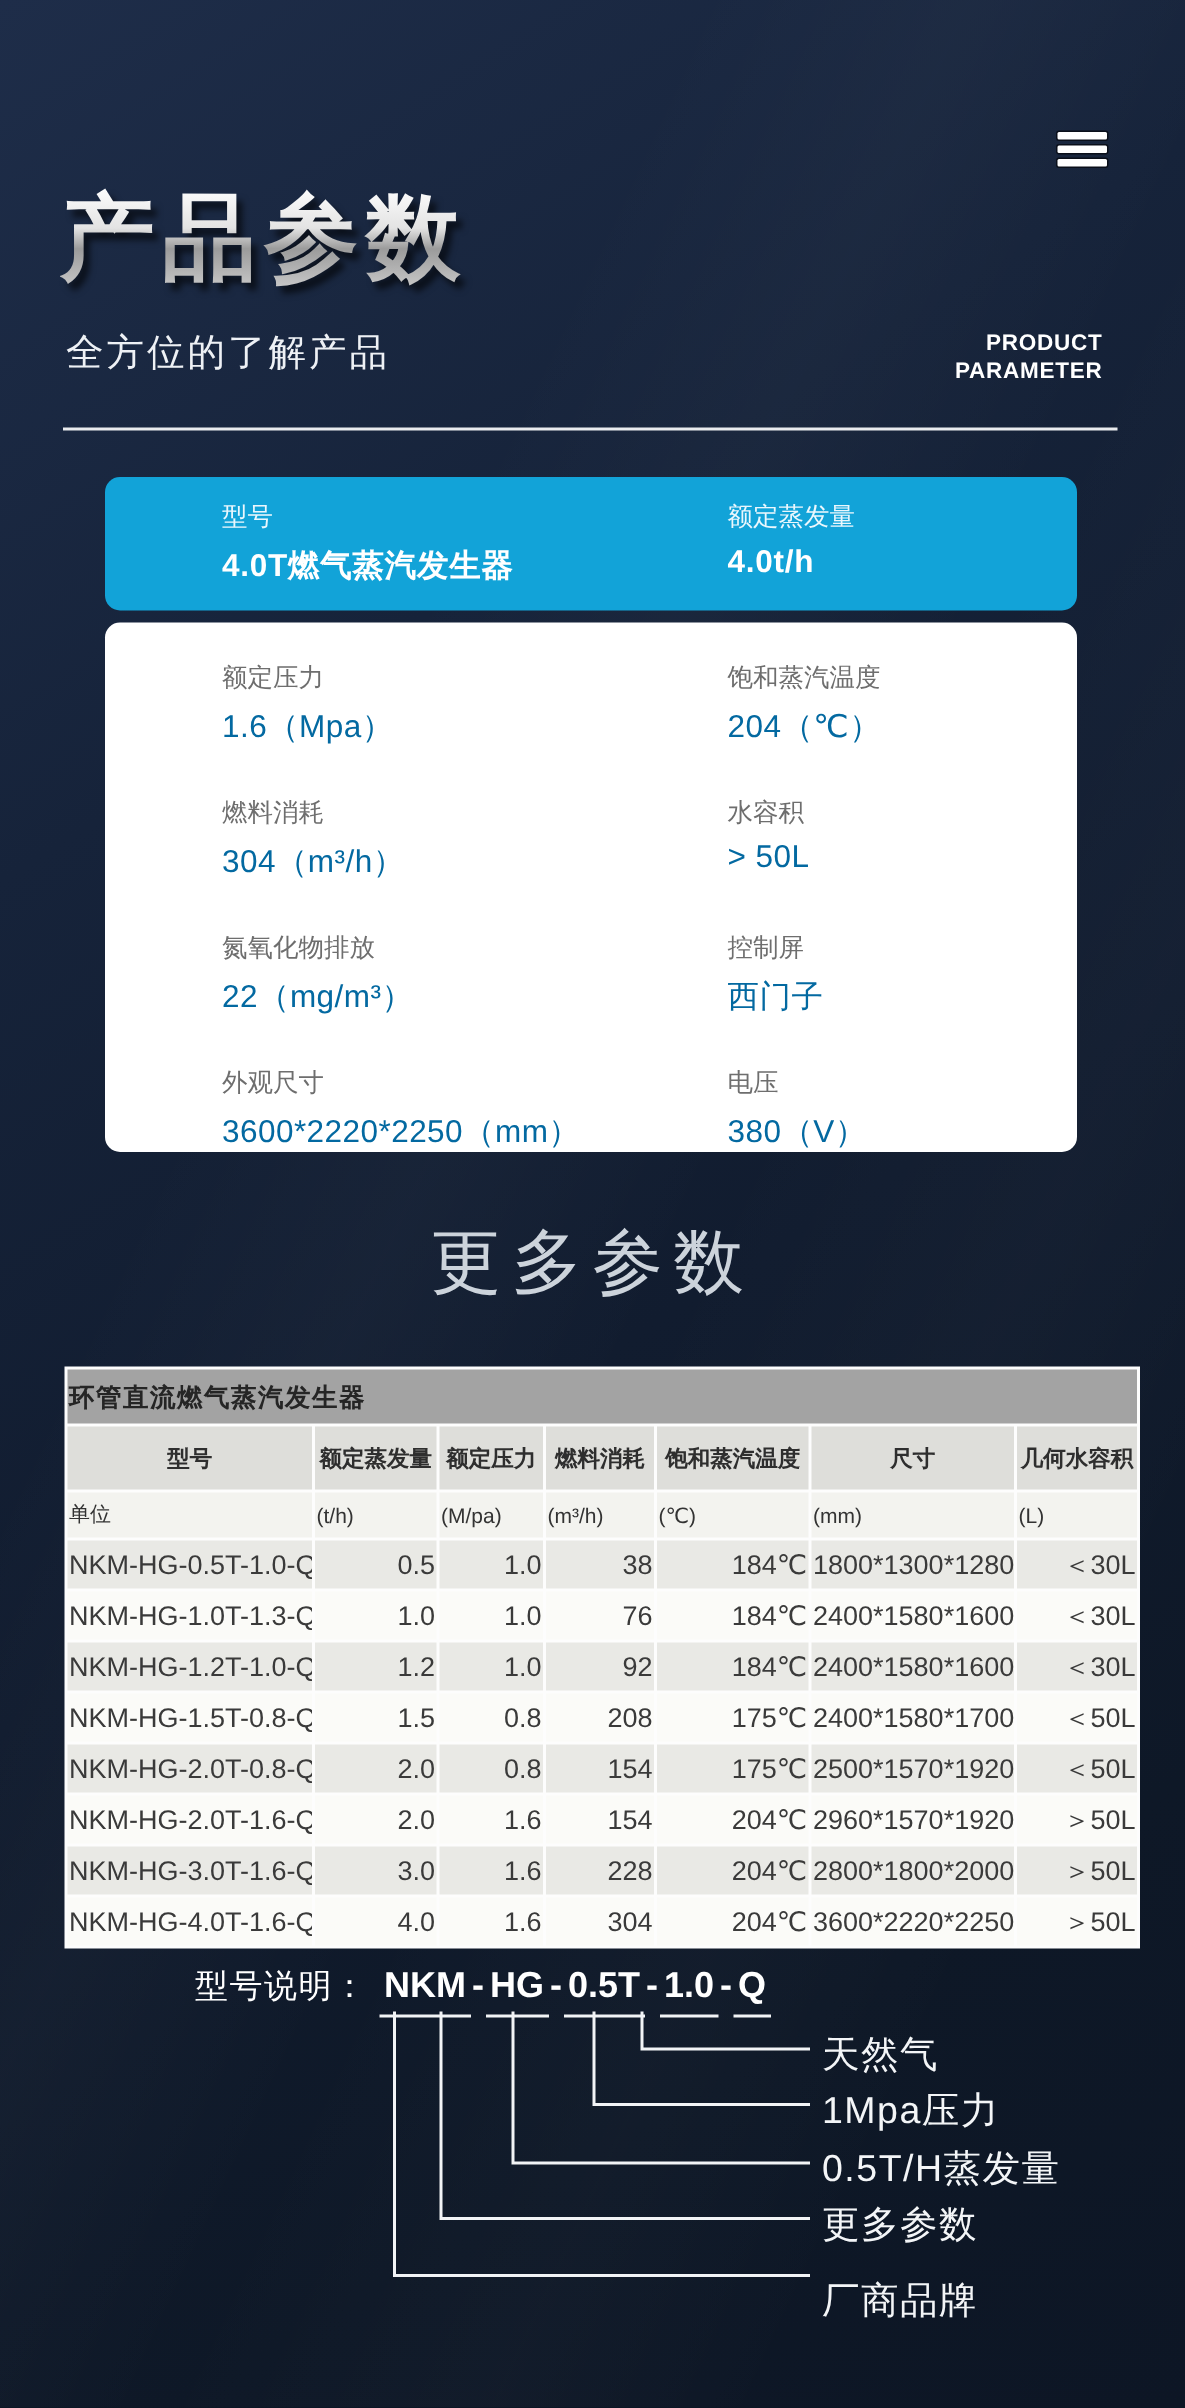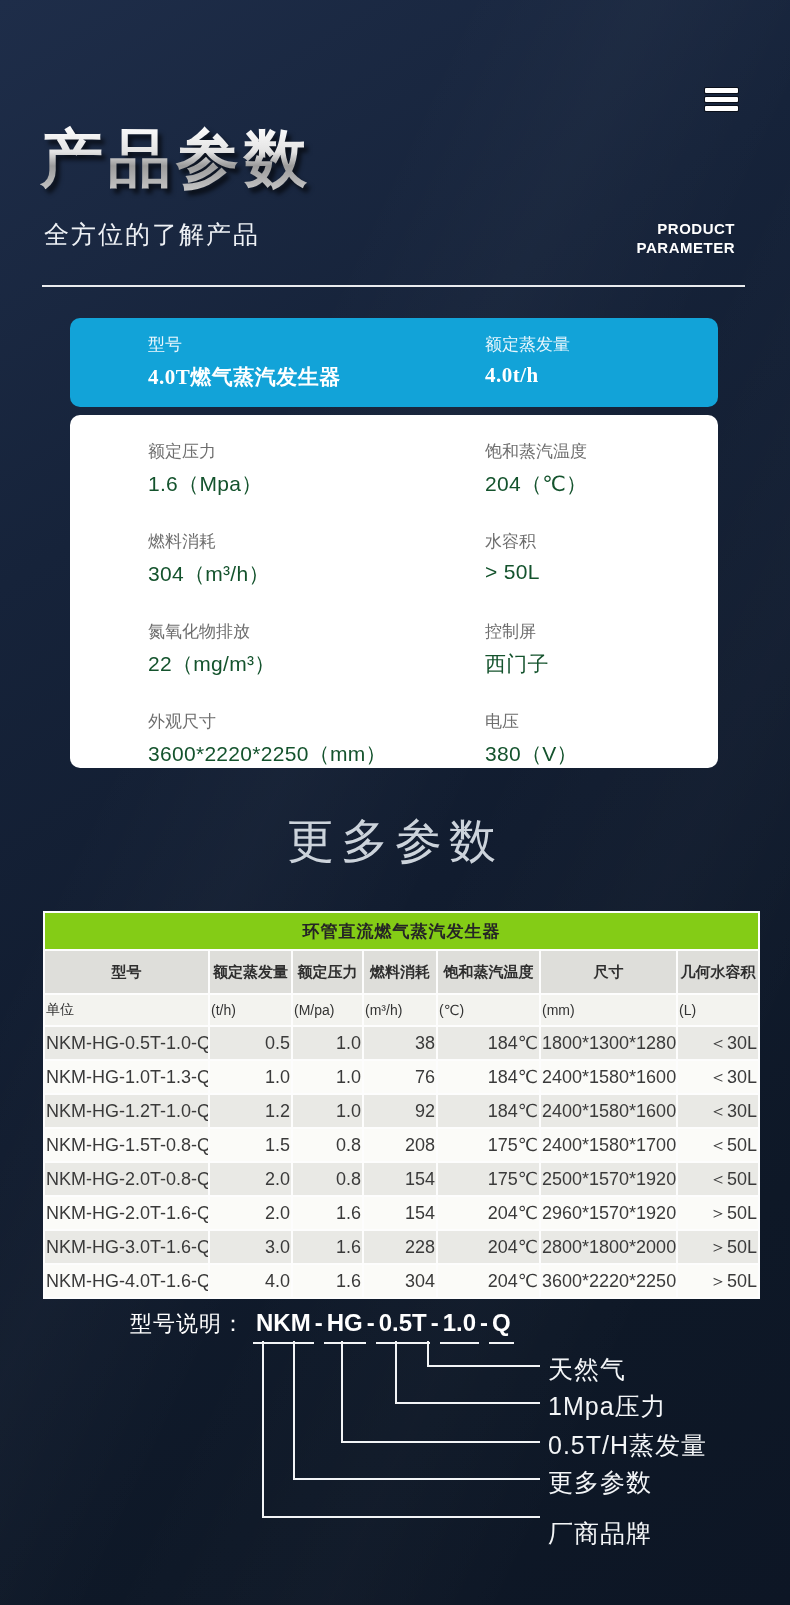--- a/index.html
+++ b/index.html
@@ -19,36 +19,36 @@
     filter:drop-shadow(4px 5px 2px rgba(0,0,0,.6));}
   .page-subtitle{position:absolute;left:44px;top:218px;font-size:25px;color:#eef1f5;letter-spacing:2px;}
   .corner-text{position:absolute;right:55px;top:219px;text-align:right;color:#fff;font-size:15px;font-weight:700;line-height:19px;letter-spacing:.5px;}
   .header-rule{position:absolute;left:42px;top:285px;width:703px;height:2px;background:#e9ebee;}
 
   
   .blue-card{position:absolute;left:70px;top:318px;width:648px;height:89px;background:#12a3d8;border-radius:10px;}
   .blue-card .col{position:absolute;top:15px;}
   .blue-card .col.c1{left:78px;} .blue-card .col.c2{left:415px;}
   .blue-label{font-size:17px;color:#eaf7fd;margin-bottom:7px;}
-  .blue-value{font-size:21px;color:#ffffff;font-weight:600;letter-spacing:.5px;font-family:Liberation Serif, serif;}
+  .blue-value{font-size:21px;color:#ffffff;font-weight:600;letter-spacing:.5px;}
 
   
   .white-card{position:absolute;left:70px;top:415px;width:648px;height:353px;background:#ffffff;border-radius:10px;}
   .spec-grid{display:grid;grid-template-columns:337px 1fr;padding:25px 0 0 78px;row-gap:32px;}
   .spec-label{font-size:17px;color:#6e6e6e;margin-bottom:7px;}
-  .spec-value{font-size:21px;color:#14532d;letter-spacing:.3px;}
+  .spec-value{font-size:21px;color:#0369a1;letter-spacing:.3px;}
 
   
   .more-title{position:absolute;left:0;top:810px;width:790px;text-align:center;font-size:47px;color:#ccd3db;letter-spacing:7px;}
 
   
   .param-table{position:absolute;left:43px;top:911px;}
   table{border-collapse:separate;border-spacing:2px;background:#fdfdfd;table-layout:fixed;width:703px;}
   td,th{overflow:hidden;white-space:nowrap;padding:0 1px;}
-  .t-title td{height:36px;background:#84cc16;text-align:center;font-size:17px;font-weight:700;color:#252525;letter-spacing:1px;}
+  .t-title td{height:36px;background:#a3a3a3;text-align:left;font-size:17px;font-weight:700;color:#252525;letter-spacing:1px;}
   .t-head th{height:42px;background:#dededa;text-align:center;font-size:15px;font-weight:700;color:#2e2e2e;}
   .t-unit td{height:30px;background:#f3f3ef;font-size:14px;color:#333;}
   .t-row td{height:32px;text-align:right;font-size:18px;color:#3a3a3a;}
   tbody tr:nth-child(odd) td{background:#e9e9e5;}
   tbody tr:nth-child(even) td{background:#fbfbf8;}
 
   
   .diagram{position:absolute;left:0;top:1303px;width:790px;height:302px;}
   .diagram svg{position:absolute;left:0;top:0;}
   .model-line{position:absolute;left:130px;top:6px;display:flex;align-items:baseline;color:#fff;}

